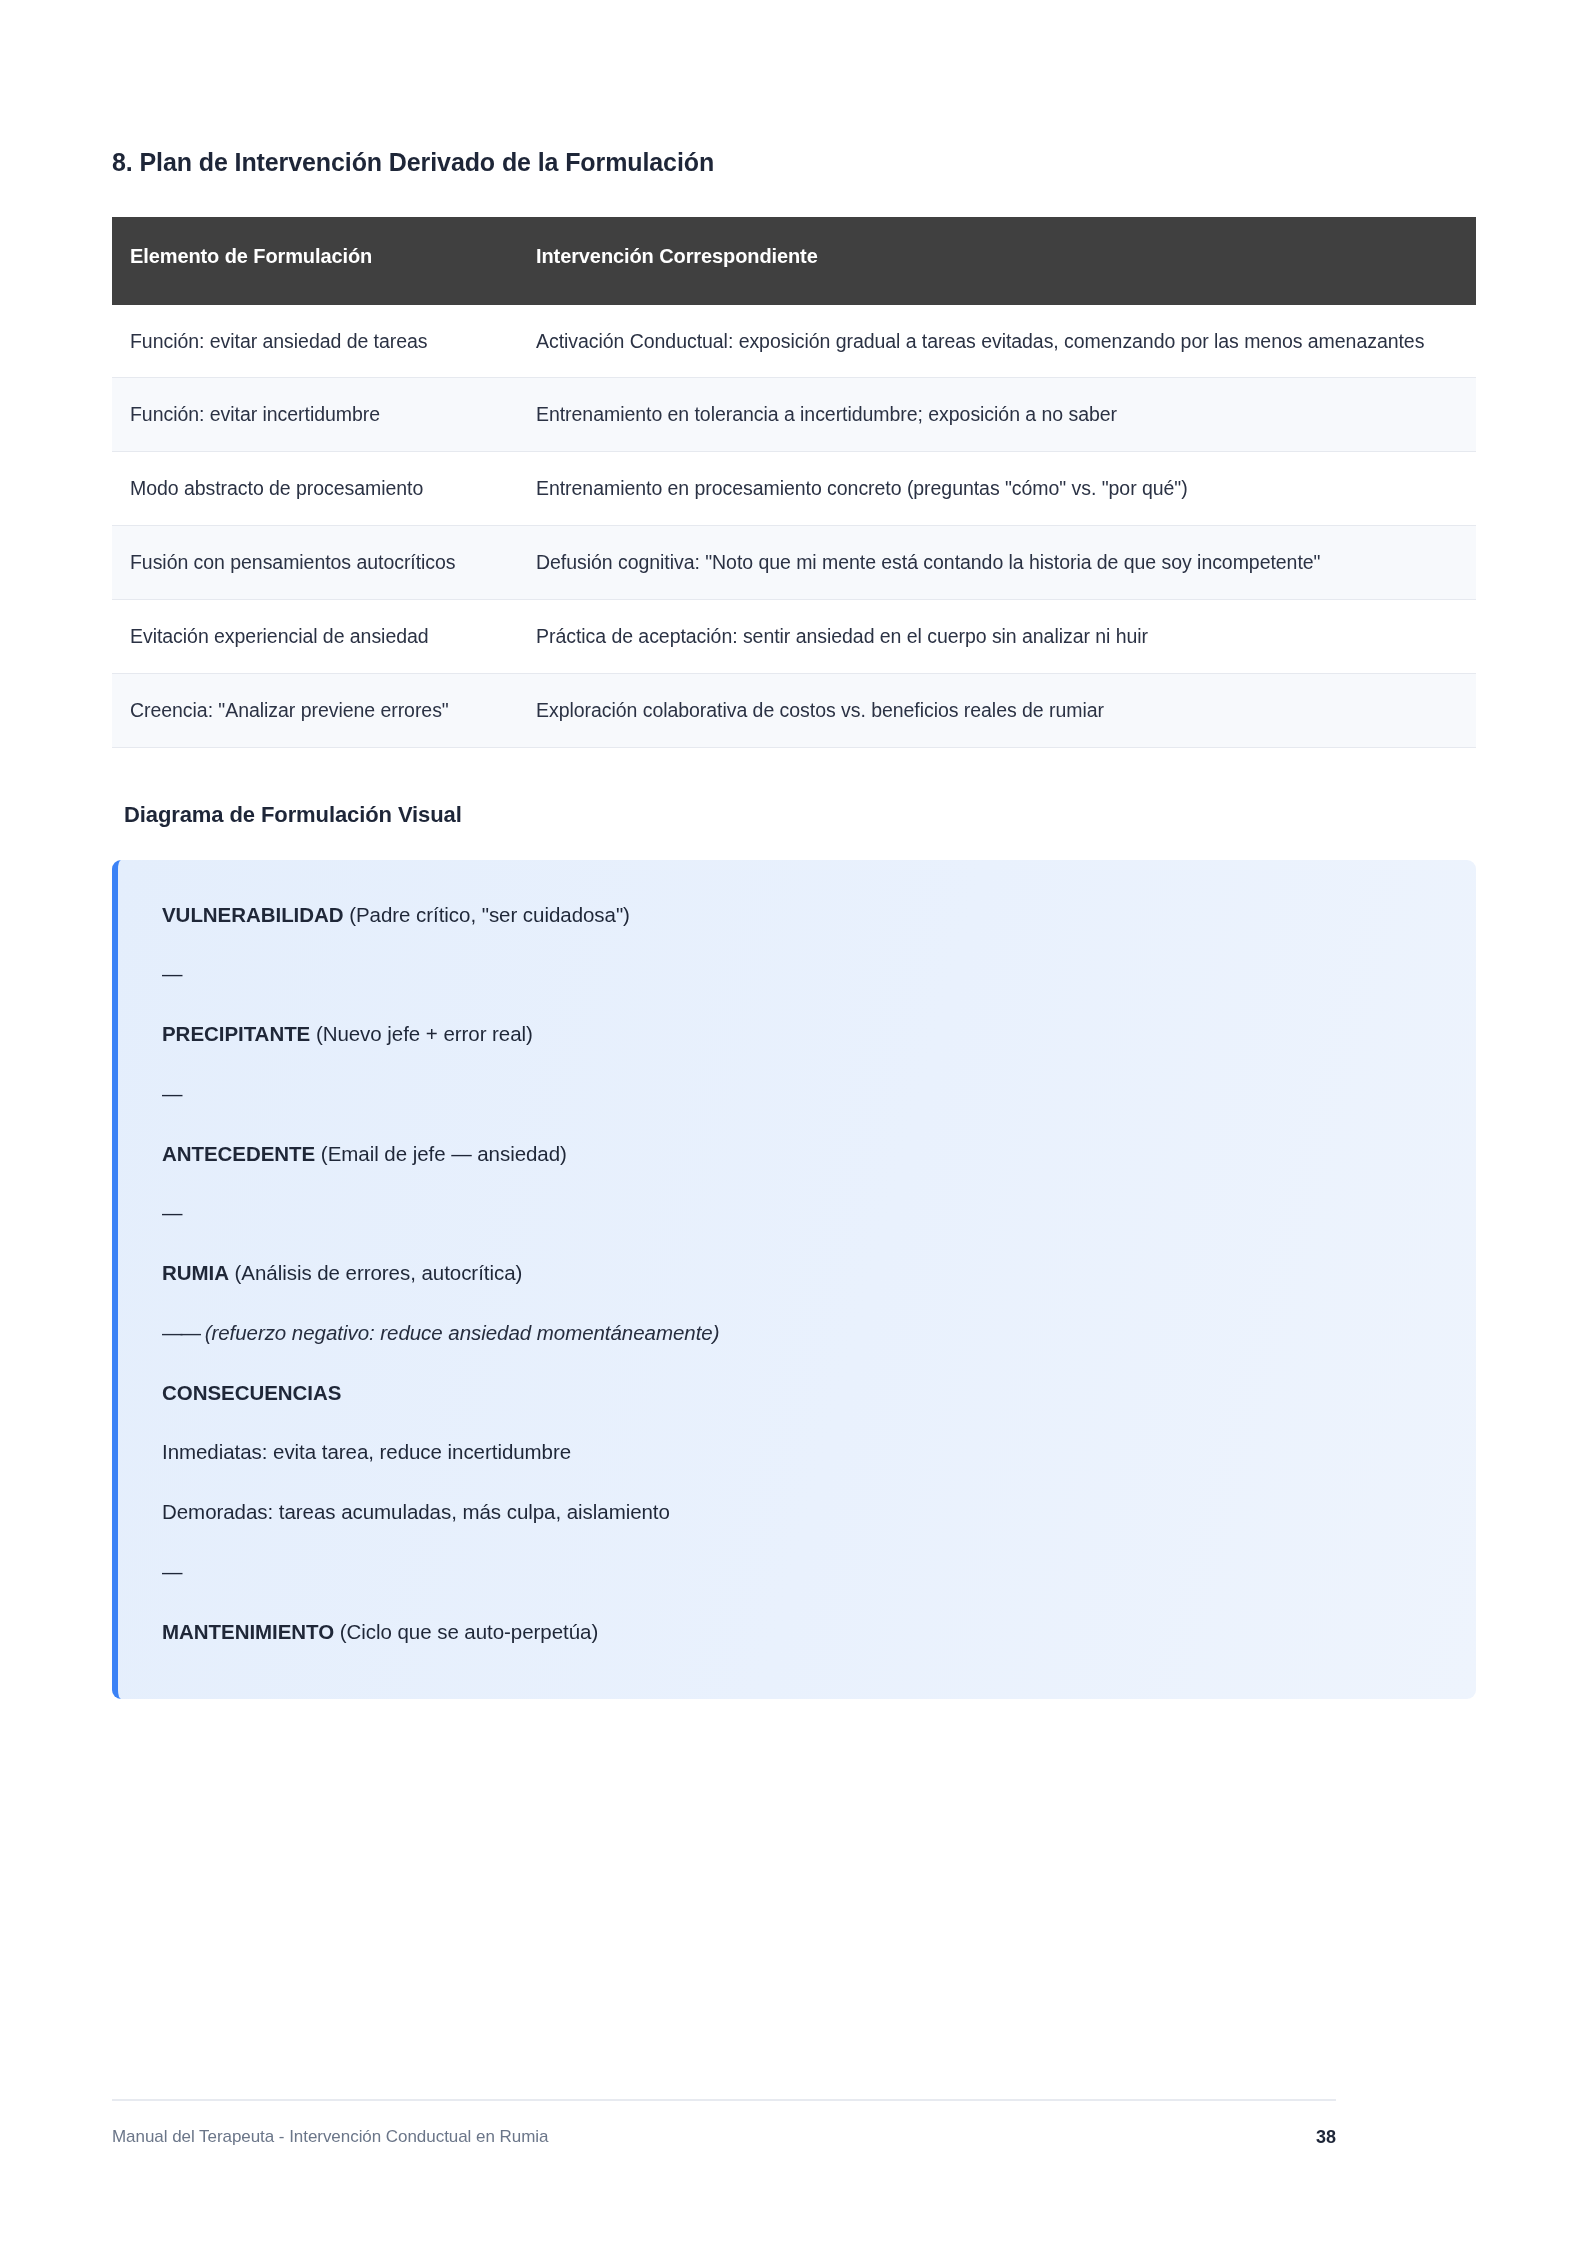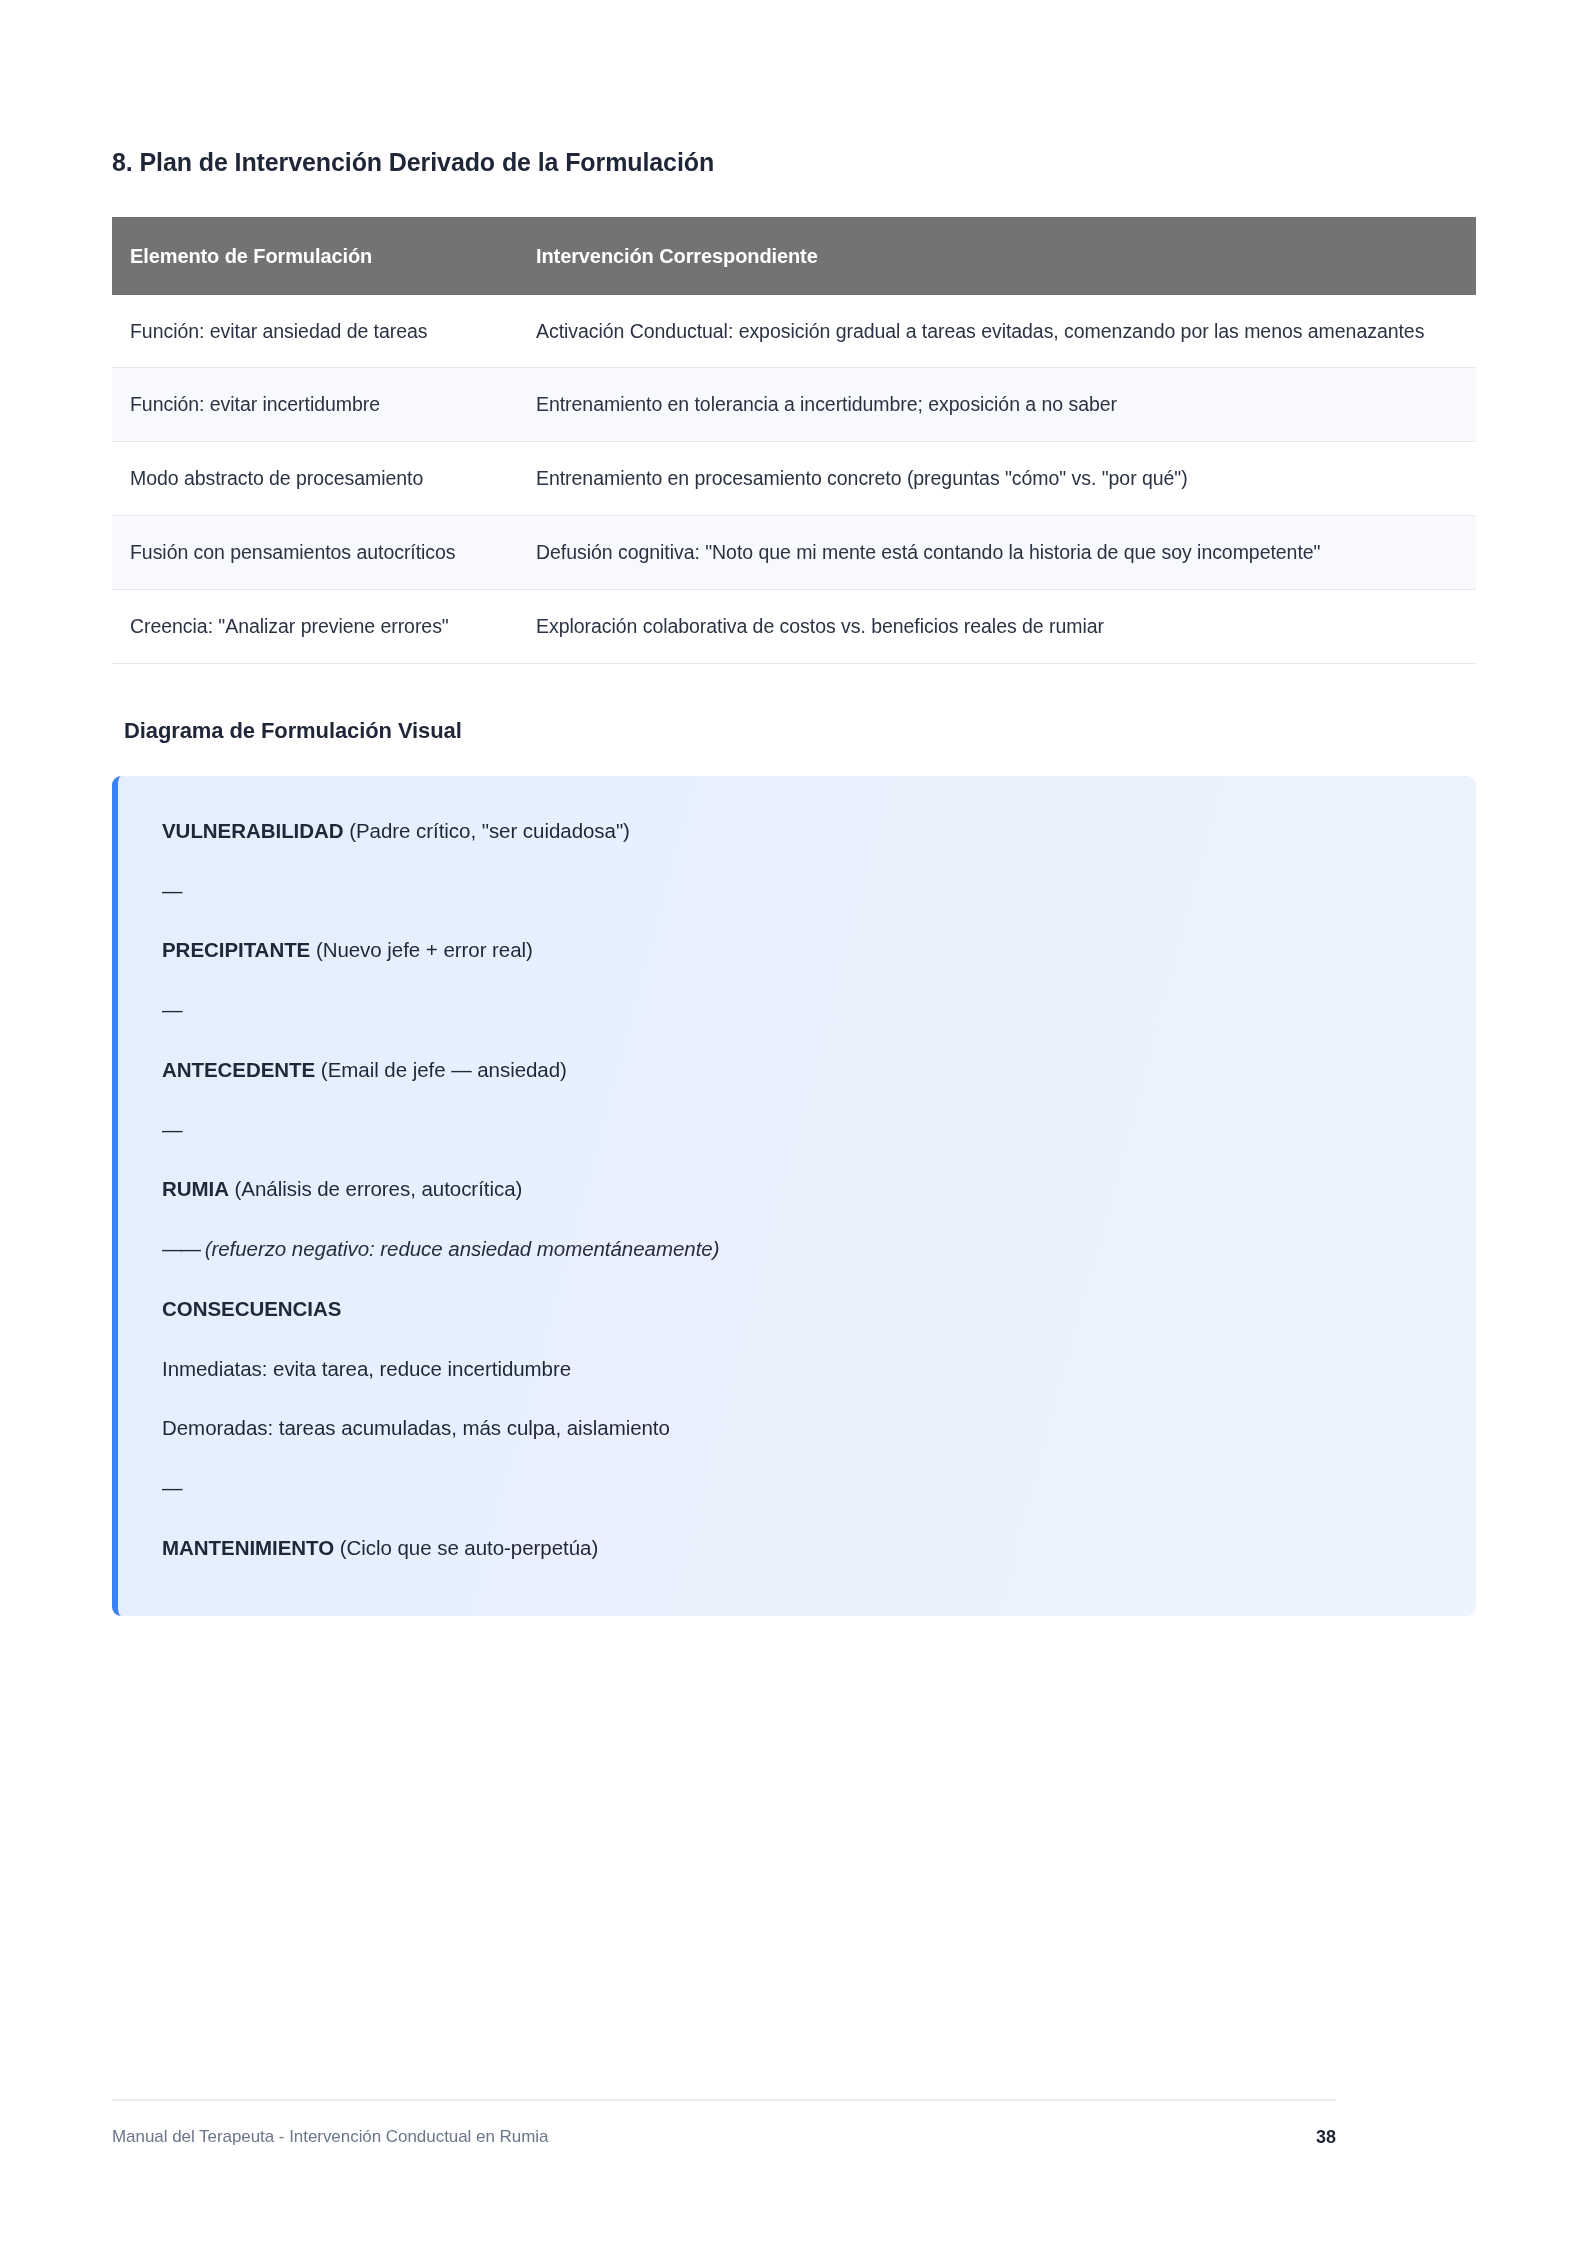--- a/index.html
+++ b/index.html
@@ -41,26 +41,26 @@
     margin-top: 38px;
     width: 1364px;
     border-collapse: collapse;
     table-layout: fixed;
     font-size: 19.5px;
   }
   .plan-table col.c1 { width: 412px; }
   .plan-table col.c2 { width: 952px; }
 
   .plan-table thead th {
-    background: #737373;
+    background: #404040;
     color: #ffffff;
     text-align: left;
     font-weight: 700;
     font-size: 20px;
-    padding: 26px 0 26px 18px;
+    padding: 26px 0 36px 18px;
     letter-spacing: -0.1px;
     vertical-align: middle;
     line-height: 1.3;
   }
   .plan-table thead th.h2 { padding-left: 12px; }
 
   .plan-table tbody td {
     padding: 22px 22px 22px 18px;
     vertical-align: top;
     line-height: 1.48;
@@ -168,20 +168,24 @@
       </tr>
       <tr>
         <td class="c1">Modo abstracto de procesamiento</td>
         <td class="c2">Entrenamiento en procesamiento concreto (preguntas "cómo" vs. "por qué")</td>
       </tr>
       <tr>
         <td class="c1">Fusión con pensamientos autocríticos</td>
         <td class="c2">Defusión cognitiva: "Noto que mi mente está contando la historia de que soy incompetente"</td>
       </tr>
       <tr>
+        <td class="c1">Evitación experiencial de ansiedad</td>
+        <td class="c2">Práctica de aceptación: sentir ansiedad en el cuerpo sin analizar ni huir</td>
+      </tr>
+      <tr>
         <td class="c1">Creencia: "Analizar previene errores"</td>
         <td class="c2">Exploración colaborativa de costos vs. beneficios reales de rumiar</td>
       </tr>
     </tbody>
   </table>
 
   <h3 class="sub-title">Diagrama de Formulación Visual</h3>
 
   <div class="diagram-box">
 

